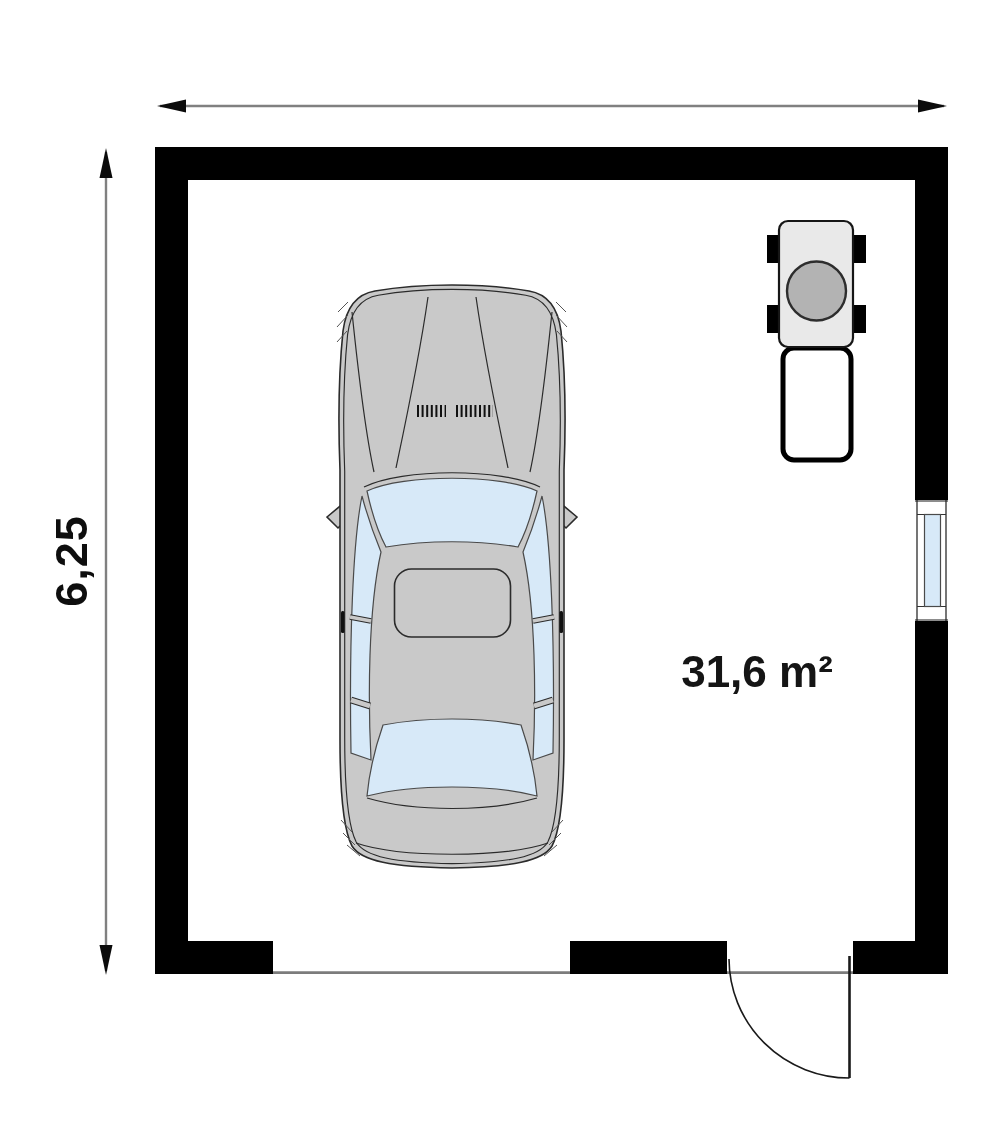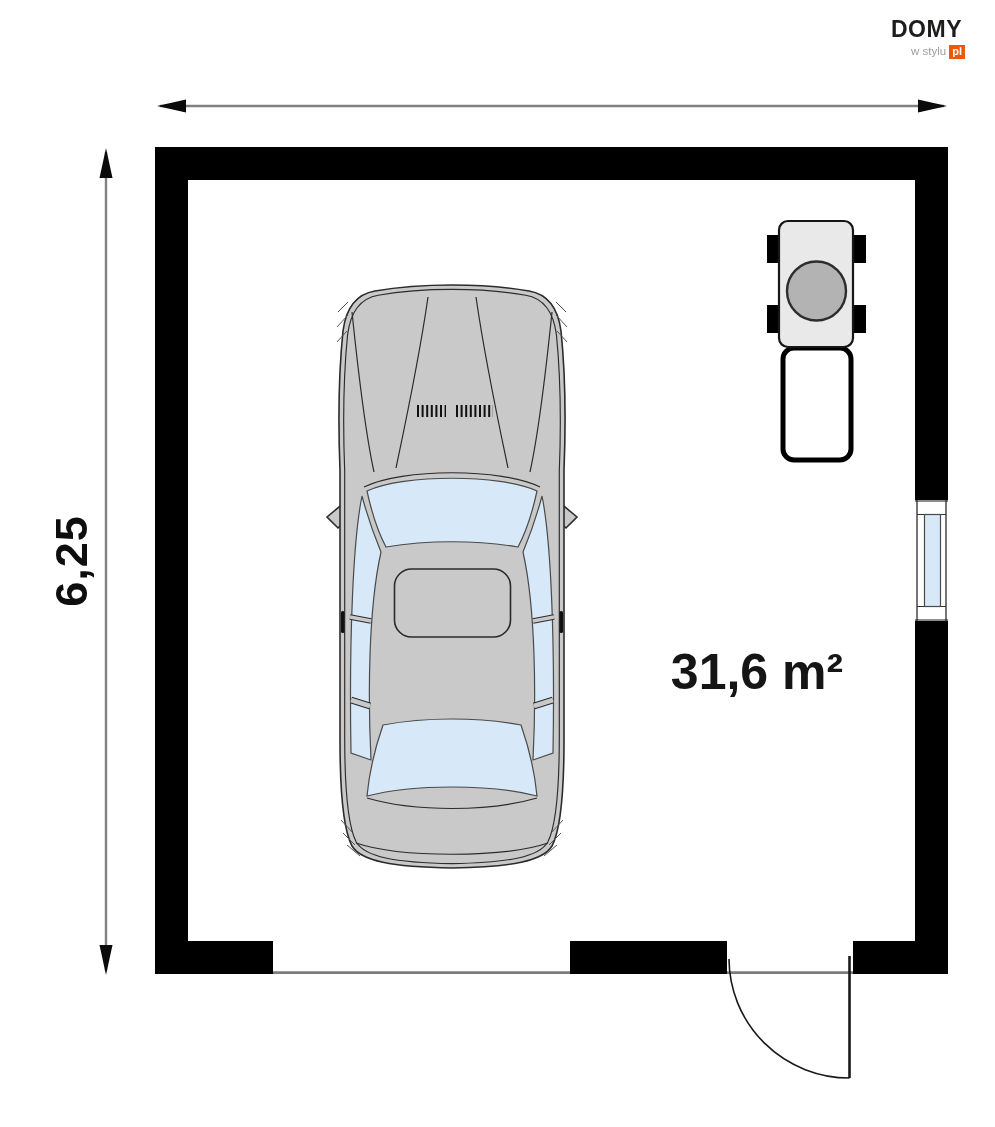--- a/index.html
+++ b/index.html
@@ -8,21 +8,21 @@
     font-family:"Liberation Sans",sans-serif;color:#111;
   }
   .plan-svg{position:absolute;left:0;top:0;}
   .dim-label{
     position:absolute;font-weight:bold;font-size:45px;letter-spacing:1px;
     color:#0e0e0e;text-align:center;line-height:50px;height:50px;width:300px;
     white-space:nowrap;
   }
   .dim-label.vertical{transform:rotate(-90deg);transform-origin:center center;}
   .area-label{
-    position:absolute;font-weight:bold;font-size:50px;color:#151515;
+    position:absolute;font-weight:bold;font-size:44px;color:#151515;
     text-align:center;line-height:50px;height:50px;width:300px;white-space:nowrap;
   }
   .logo{position:absolute;left:815px;top:18px;width:150px;text-align:right;line-height:1;}
   .logo .brand{
     font-weight:bold;font-size:23px;letter-spacing:0.5px;color:#1d1d1b;
     margin-right:3px;
   }
   .logo .tagline-row{margin-top:1px;padding-right:0;}
   .logo .tagline{font-size:11.5px;color:var(--logo-gray,#9d9d9c);}
   .logo .suffix{
@@ -206,20 +206,14 @@
           <line x1="557" y1="845" x2="544" y2="856"></line>
       </g>
     </g>
   </svg>
 
 
   <div class="dim-label vertical" style="left:-78px;top:536px;">6,25</div>
 
   <div class="area-label" style="left:607px;top:647px;">31,6 m²</div>
 
-  <div class="logo">
-    <div class="brand">DOMY</div>
-    <div class="tagline-row">
-      <span class="tagline">w stylu</span><span class="suffix">pl</span>
-    </div>
-  </div>
 
 </div>
 
 </body></html>

